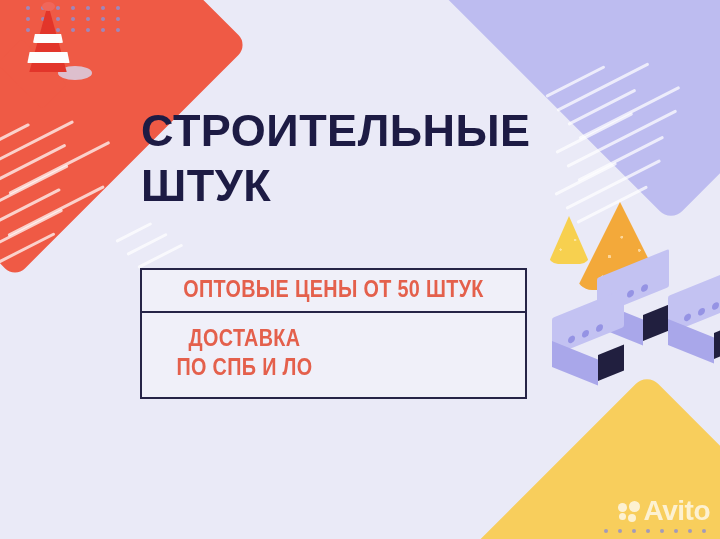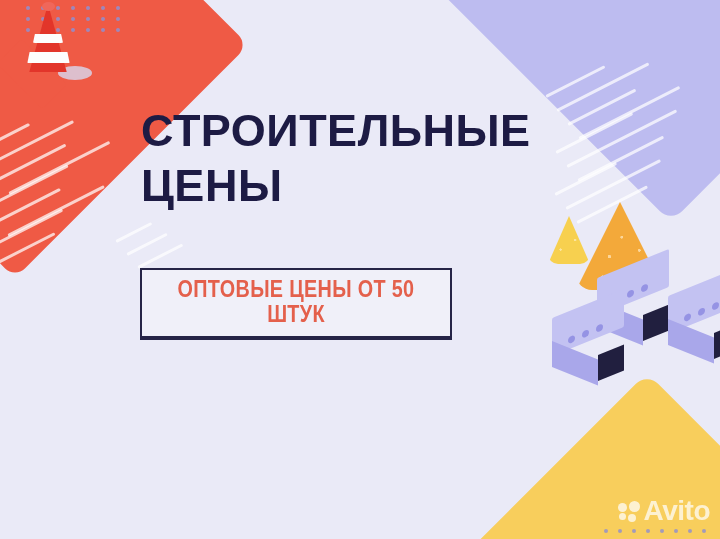--- a/index.html
+++ b/index.html
@@ -221,21 +221,21 @@
     line-height: 1.22;
     letter-spacing: .5px;
     white-space: pre-line;
   }
 
   
   #info-box {
     position: absolute;
     left: 140px;
     top: 268px;
-    width: 312px;
+    width: 387px;
     border: 2.5px solid #262447;
     background: rgba(244,244,252,.55);
     box-sizing: border-box;
   }
   #info-row-top {
     border-bottom: 2.5px solid #262447;
     padding: 7px 0 9px;
     text-align: center;
   }
   #info-row-bottom {
@@ -411,27 +411,31 @@
   <div id="cone">
     <div class="shadow"></div>
     <div class="base"></div>
     <div class="body"></div>
     <div class="tip"></div>
     <div class="band b1"></div>
     <div class="band b2"></div>
   </div>
 
   <div id="headline">СТРОИТЕЛЬНЫЕ
-ЦЕНЫ</div>
+ШТУК</div>
 
   <div id="info-box">
     <div id="info-row-top">
       <div class="red-text" id="info-top-text">ОПТОВЫЕ ЦЕНЫ ОТ 50 ШТУК</div>
     </div>
     <div id="info-row-bottom">
+      <div class="info-cell" id="info-cell-right">
+        <div class="red-text">ДОСТАВКА
+ПО СПБ И ЛО</div>
+      </div>
     </div>
   </div>
 
   <div id="avito">
     <div class="mark">
       <i></i>
         <i></i>
         <i></i>
         <i></i>
     </div>

